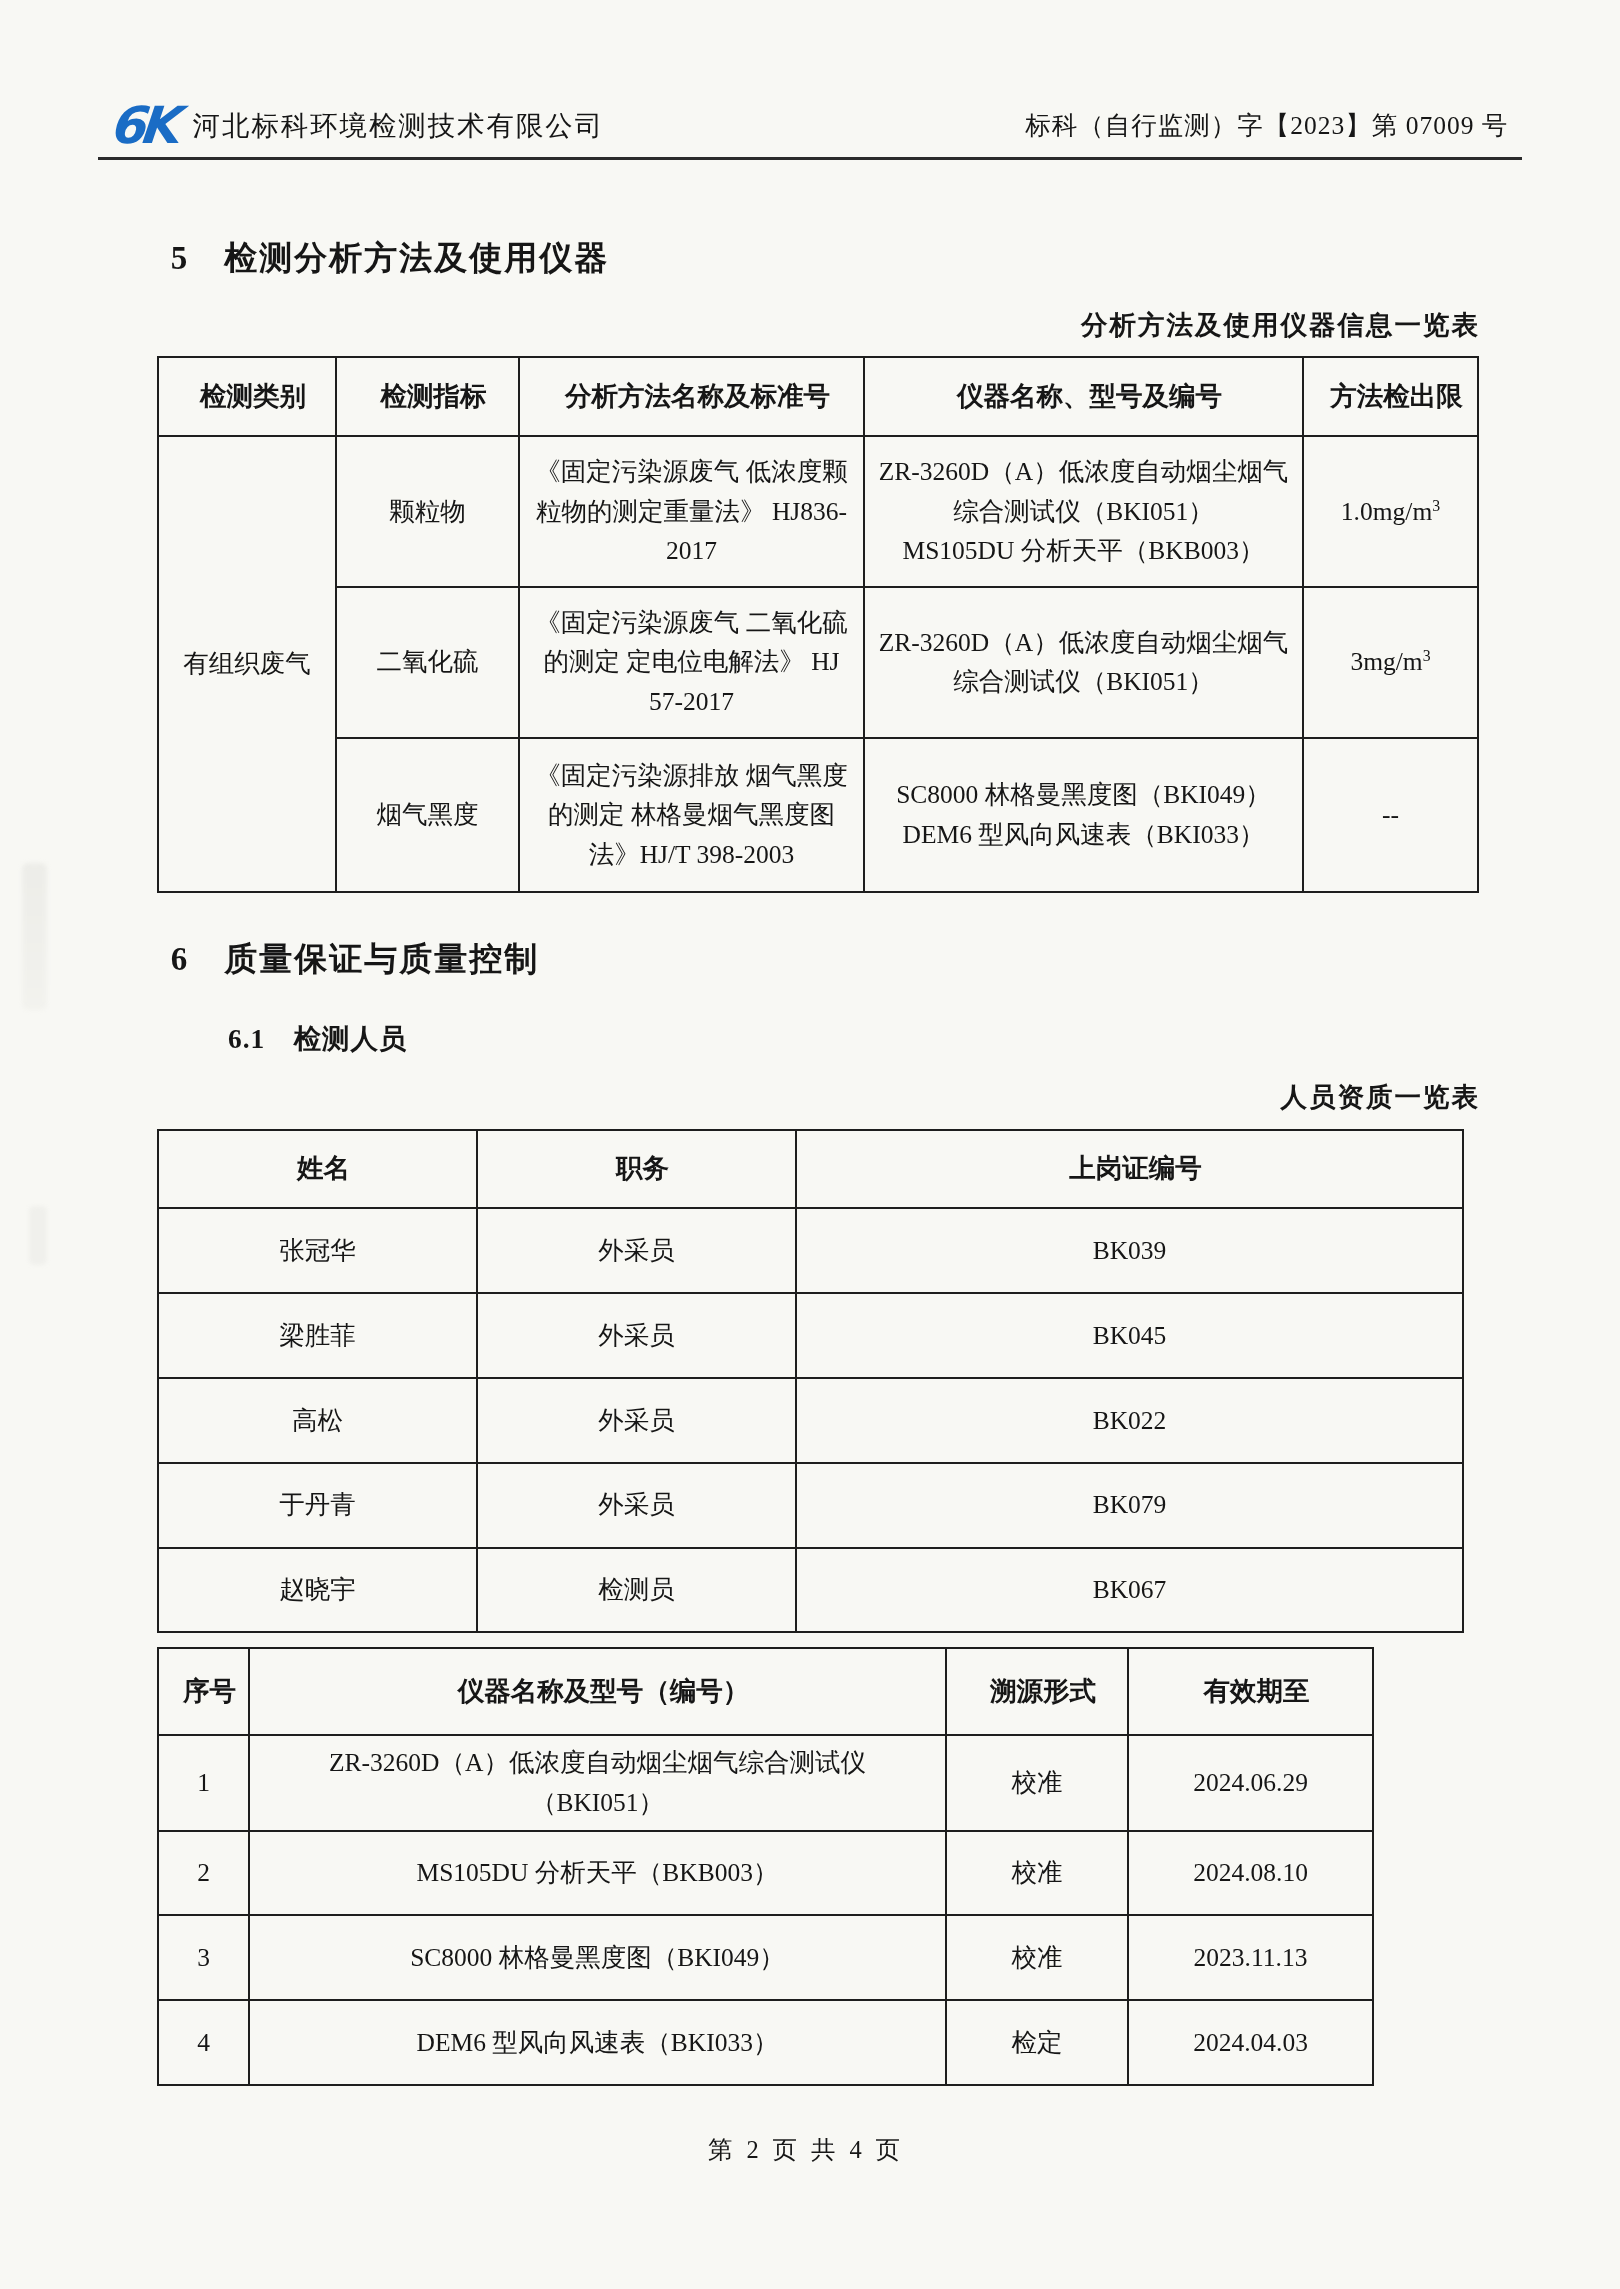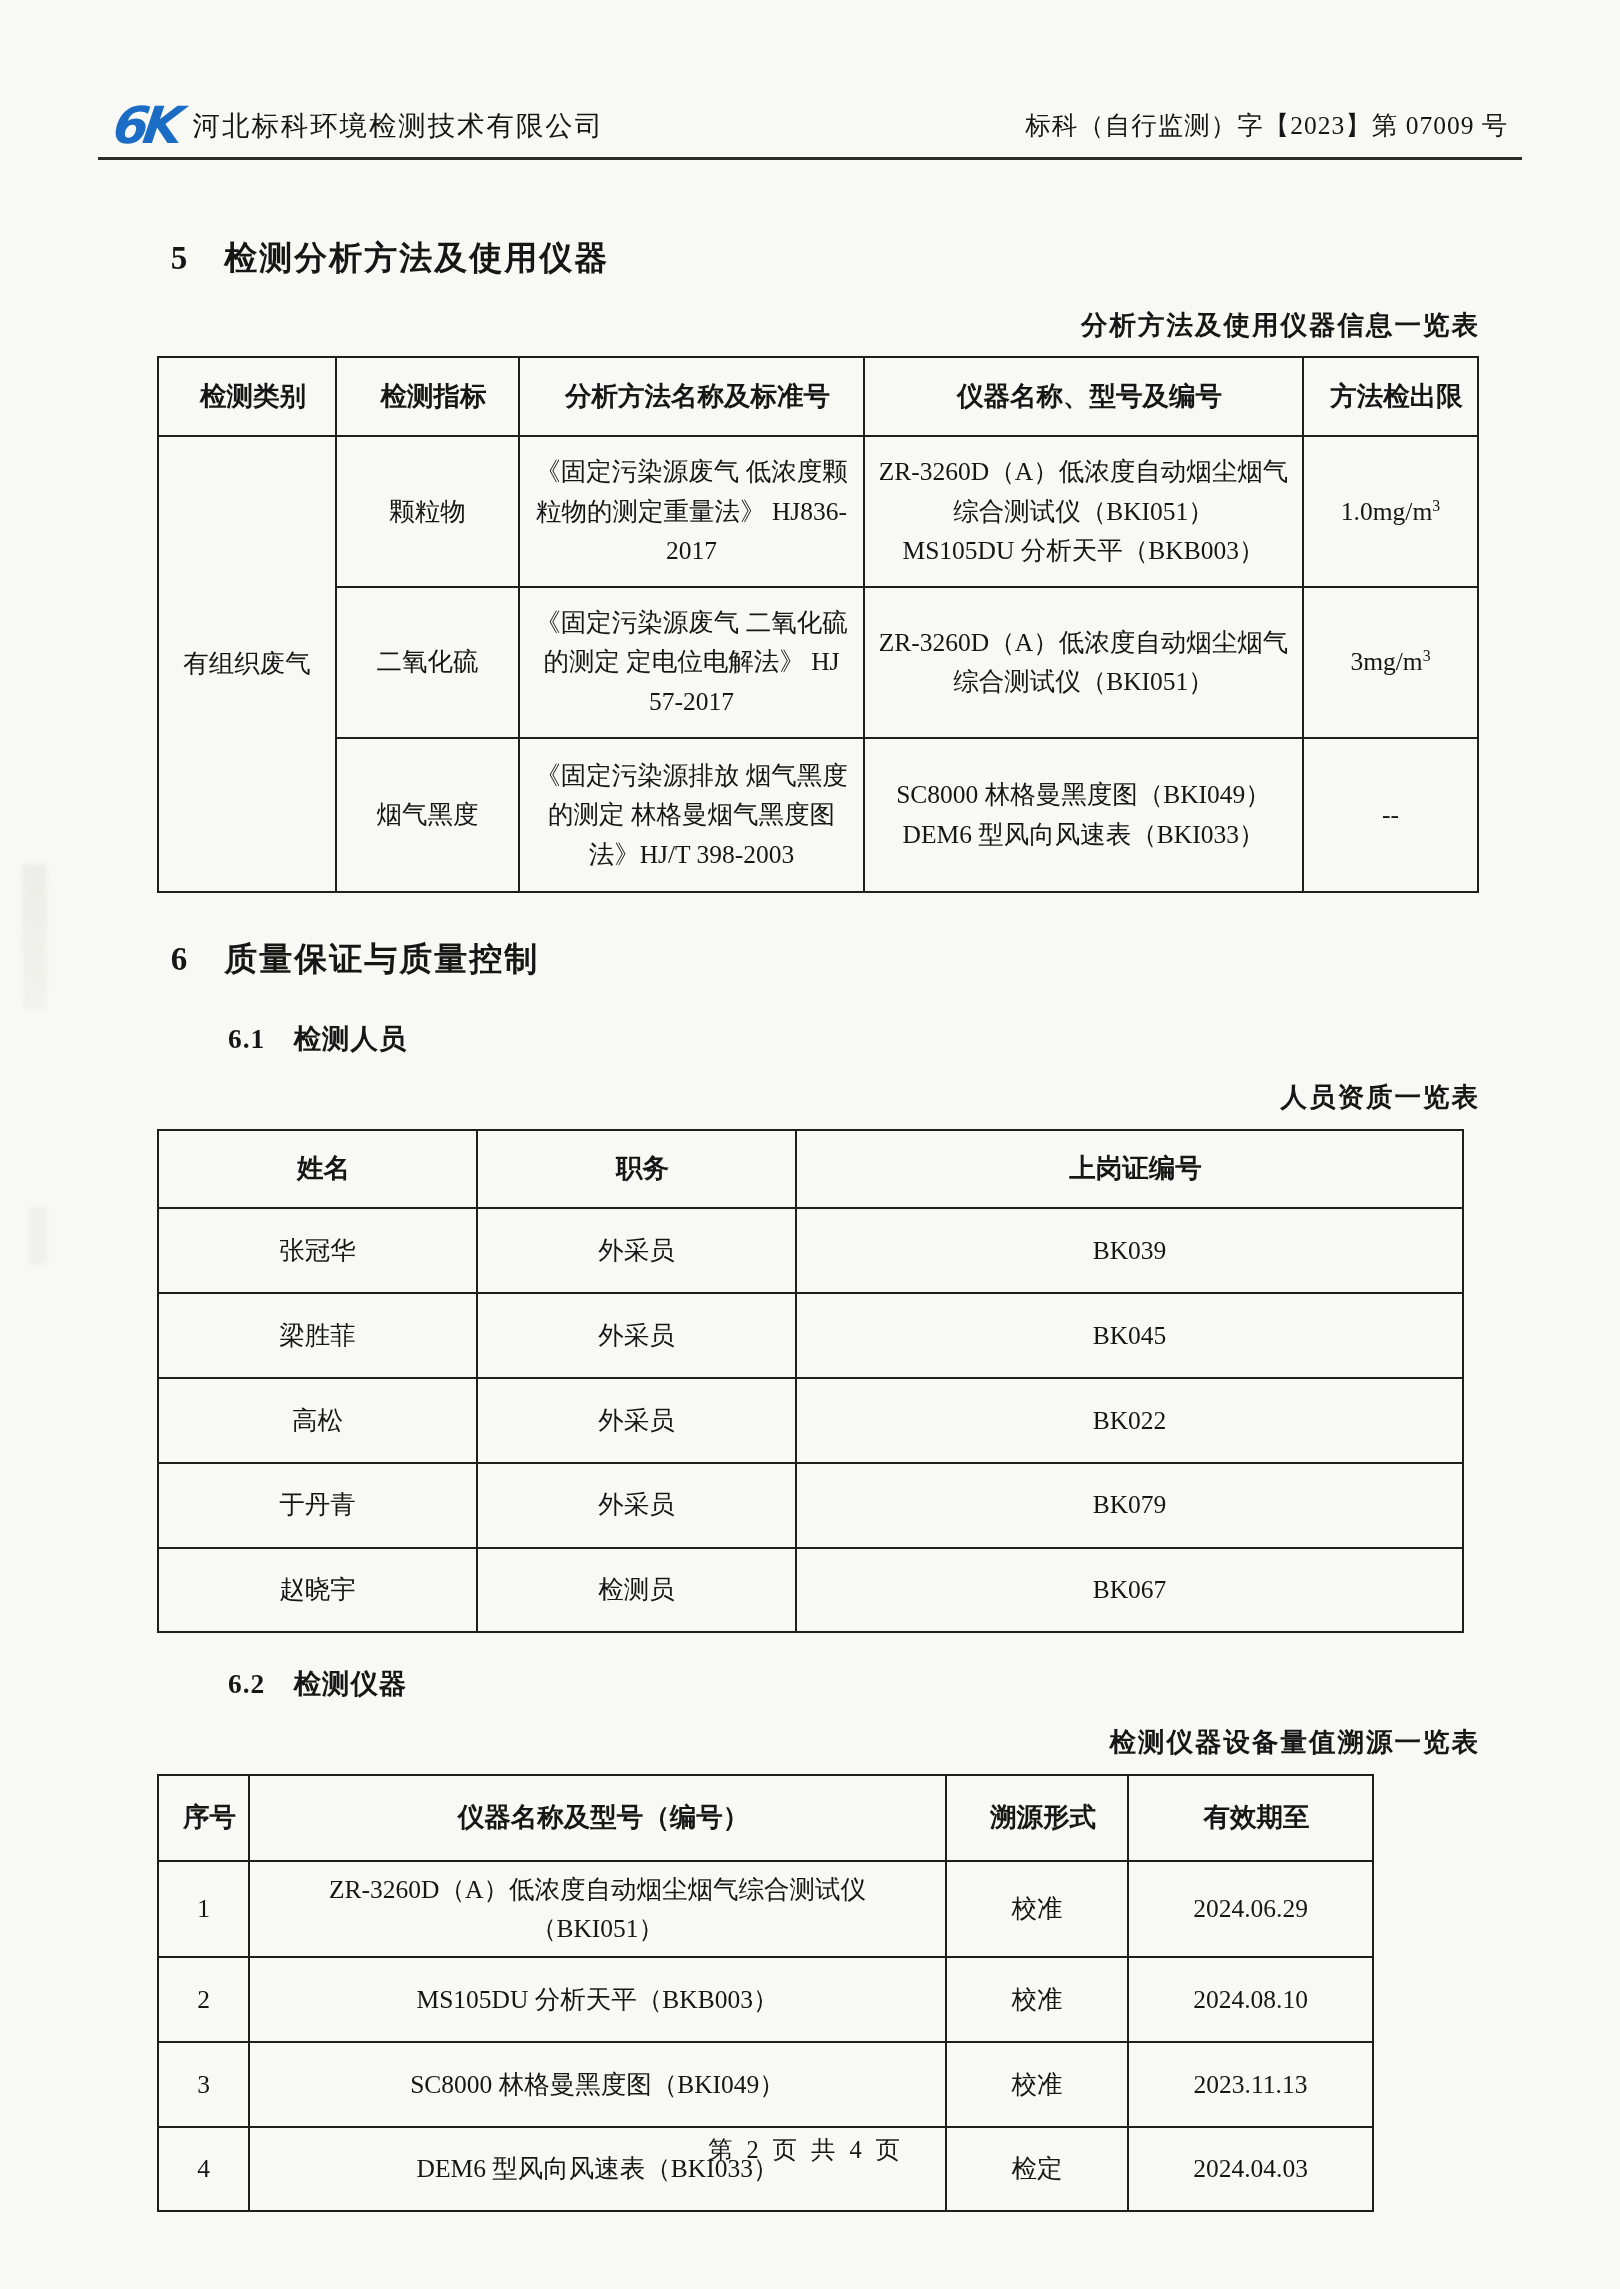--- a/index.html
+++ b/index.html
@@ -193,22 +193,20 @@
         <td>BK079</td>
       </tr>
       <tr>
         <td>赵晓宇</td>
         <td>检测员</td>
         <td>BK067</td>
       </tr>
     </tbody>
       </table>
 
-    <div class="sub-title" style="margin-top:33px;">6.2　检测仪器</div>
-    <div class="tbl-caption" style="margin-top:21.6px;">检测仪器设备量值溯源一览表</div>
 
     <table class="t-instruments">
       <colgroup>
         <col style="width:91px">
           <col style="width:697px">
           <col style="width:182px">
           <col style="width:245px">
       </colgroup>
       <tbody>
           <tr>

